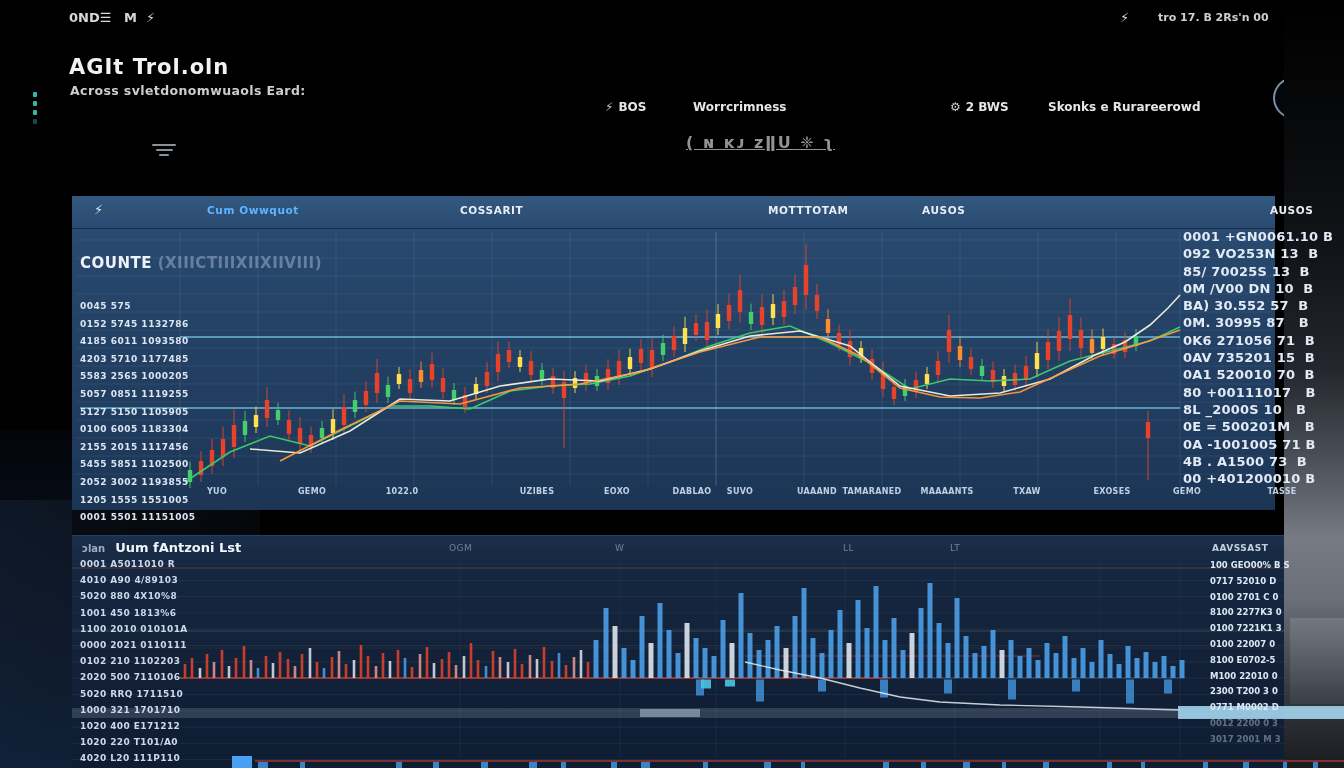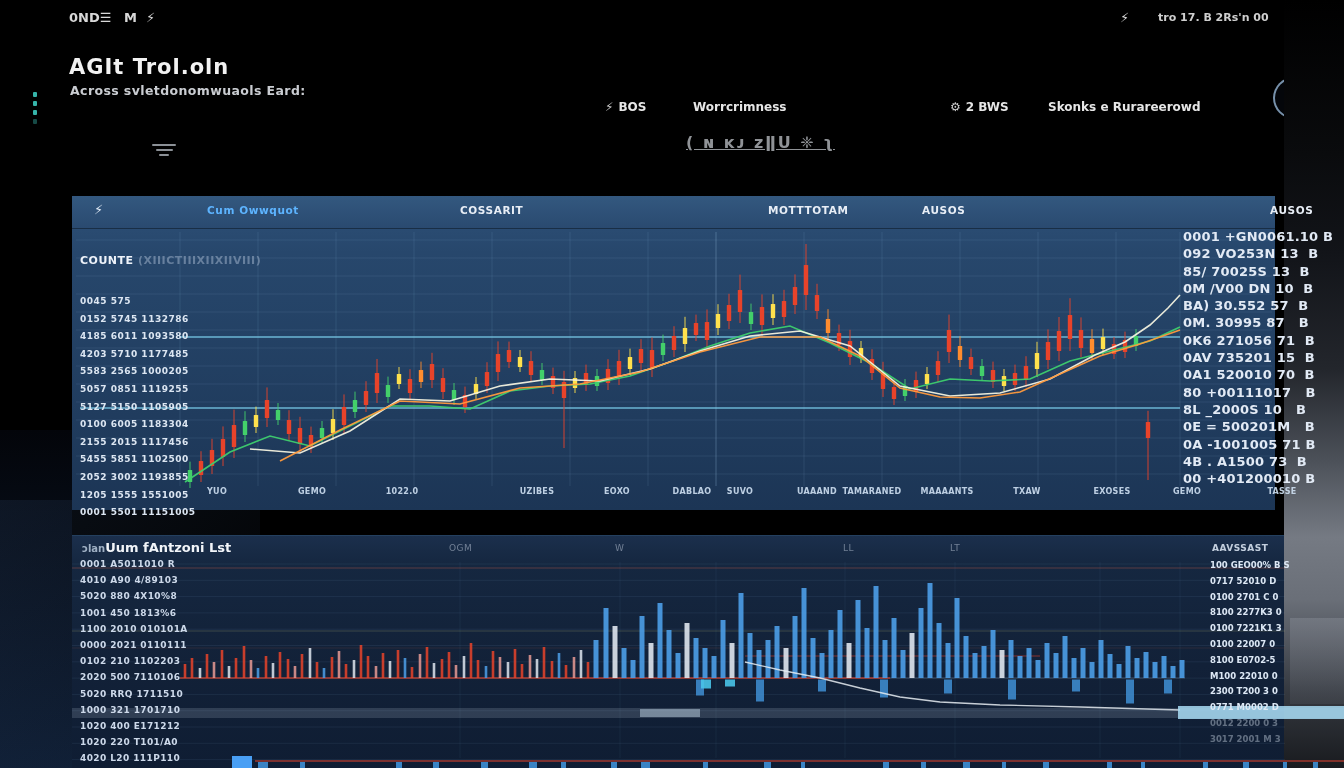--- a/index.html
+++ b/index.html
@@ -35,34 +35,34 @@
   
   .main-panel{left:72px;top:196px;width:1203px;height:314px;
      background:linear-gradient(180deg,#2e5179 0%,#27476c 18%,#203c5e 70%,#1c3555 100%);z-index:1;}
   .tabbar{left:72px;top:196px;width:1203px;height:32px;
      background:linear-gradient(180deg,#33587f,#2a4a70);border-bottom:1px solid rgba(8,18,32,.6);z-index:3;}
   .tab{position:absolute;top:8px;font-size:10.5px;letter-spacing:.6px;color:#e8eef6;}
   .tab.active{color:#5db4ff;}
   .tabbar-ico{position:absolute;left:22px;top:6px;font-size:13px;color:#dfe9f4;}
   #main-svg{left:72px;top:228px;z-index:2;}
   .ltable{left:80px;top:234px;z-index:4;font-size:9px;color:#dce6f2;letter-spacing:.5px;white-space:pre;}
-  .ltable-hd{margin-bottom:6px;font-size:11px;color:#eef3fa;text-align:right;}
+  .ltable-hd{margin-bottom:6px;font-size:15px;color:#eef3fa;text-align:right;}
   .ltable-hd .suf{color:#93a7c0;opacity:.6;}
   .ltable-rows div{height:17.6px;line-height:17.6px;}
   .rtable{left:1183px;top:228px;z-index:4;font-size:13px;color:#e2eaf5;letter-spacing:.2px;white-space:pre;}
   .rtable div{height:17.3px;line-height:17.3px;}
   .xlabels{left:72px;top:487px;width:1340px;height:14px;z-index:4;}
   .xlabel{position:absolute;top:0;transform:translateX(-50%);font-size:8px;color:#cfe0f2;opacity:.9;letter-spacing:.3px;font-weight:bold;filter:blur(.35px);}
 
   
   .lower-panel{left:72px;top:535px;width:1272px;height:233px;
      background:linear-gradient(180deg,#1b2f4c 0%,#152740 12%,#122138 55%,#0f1d33 100%);
      border-top:1px solid #24405f;z-index:1;}
   .lower-hd{left:82px;top:540px;z-index:4;font-size:13px;color:#f2f5f9;white-space:nowrap;}
-  .lower-hd .pfx{font-size:10px;color:#9fb0c4;}
+  .lower-hd .pfx{font-size:10px;color:#9fb0c4;margin-right:10px;}
   .col-label{position:absolute;top:543px;font-size:9px;color:rgba(200,210,225,.5);z-index:4;letter-spacing:.5px;}
   .col-label.bright{color:rgba(225,235,248,.85);font-weight:bold;}
   #lower-svg{left:72px;top:560px;z-index:3;}
   .lltable{left:80px;top:556px;z-index:4;font-size:9px;color:#cdd9ea;letter-spacing:.4px;white-space:pre;}
   .lltable div{height:16.2px;line-height:16.2px;}
   .lrtable{left:1186px;top:558px;z-index:4;font-size:8.5px;color:#dde8f5;white-space:pre;margin-left:24px;}
   .lrtable div{height:15.8px;line-height:15.8px;}
   .lrtable div.dim{opacity:.4;}
 </style>
 </head>

